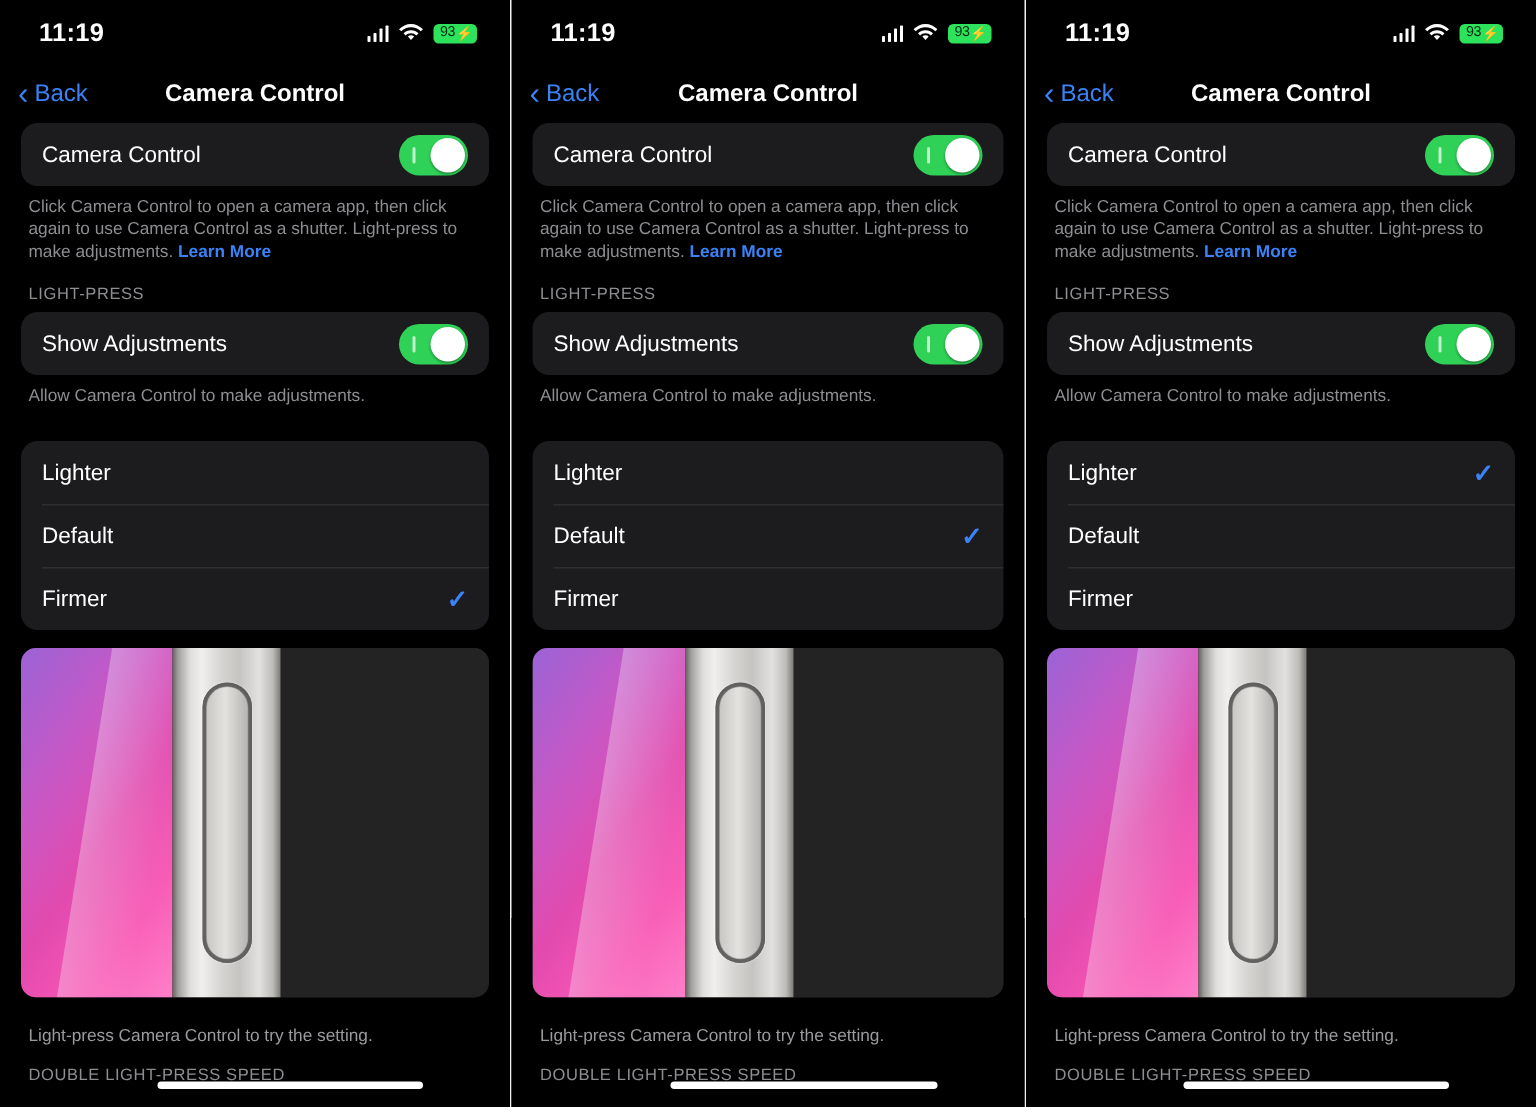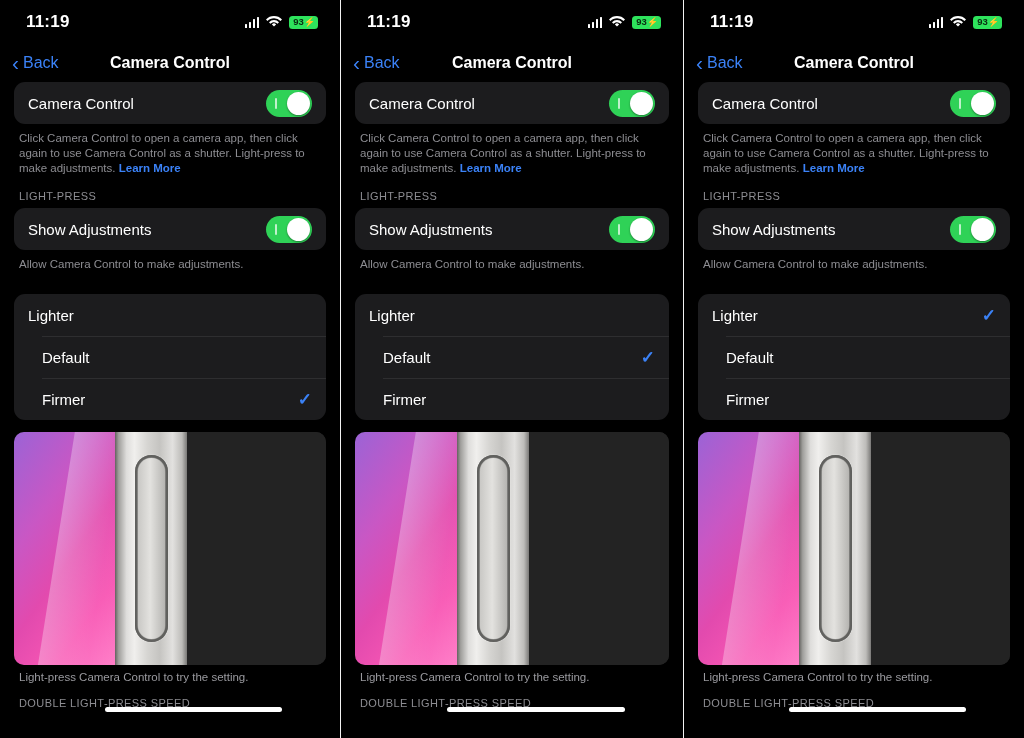--- a/index.html
+++ b/index.html
@@ -42,21 +42,21 @@
   .cell-icon i:nth-child(1){ height:4px; }
   .cell-icon i:nth-child(2){ height:6px; }
   .cell-icon i:nth-child(3){ height:8.5px; }
   .cell-icon i:nth-child(4){ height:11px; }
   .wifi-icon { width:16px; height:12px; position:relative; }
   .wifi-icon svg { display:block; }
   .battery {
     background:#2ee35c;
     color:#0a2a10;
     font-size:9.5px;
-    font-weight:bold;
+    font-weight:normal;
     border-radius:3.5px;
     padding:1.5px 3px 1.5px 4px;
     line-height:1;
     display:flex; align-items:center;
     letter-spacing:-0.2px;
     min-width:25px;
     height:13px;
     justify-content:center;
   }
   .battery .bolt { font-size:9px; margin-left:0.5px; }
@@ -91,21 +91,21 @@
     border-radius:11px;
     overflow:hidden;
   }
   .row {
     display:flex; align-items:center;
     min-height:42px;
     padding:0 14px;
     color:#fff;
     font-size:15px;
   }
-  .row + .row { position:relative;margin-left:14px; }
+  .row + .row { position:relative; }
   .row + .row::before {
     content:"";
     position:absolute; left:14px; right:0; top:0;
     height:1px; background:#2e2e30;
   }
   .row .label { flex:1; }
 
   .toggle {
     width:46px; height:27px;
     border-radius:14px;
@@ -200,21 +200,21 @@
   }
   .pv-dark {
     flex:1;
     height:100%;
     background:#232323;
   }
 
   .preview-caption {
     color:#9a9a9f;
     font-size:11.5px;
-    padding:6px 19px 0 19px;
+    padding:20px 19px 0 19px;
   }
 
   
   .bottom-section {
     margin-top:14px;
     padding:0 19px;
     position:relative;
   }
   .bottom-label {
     color:#8d8d92;

